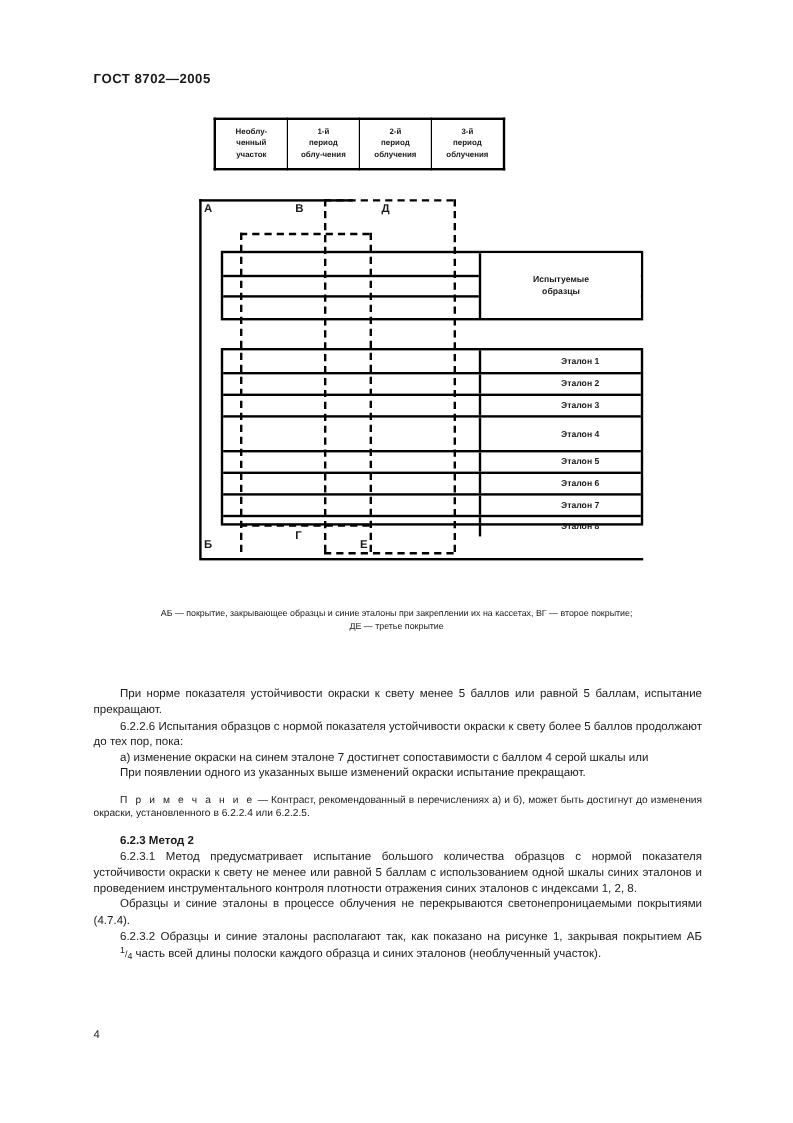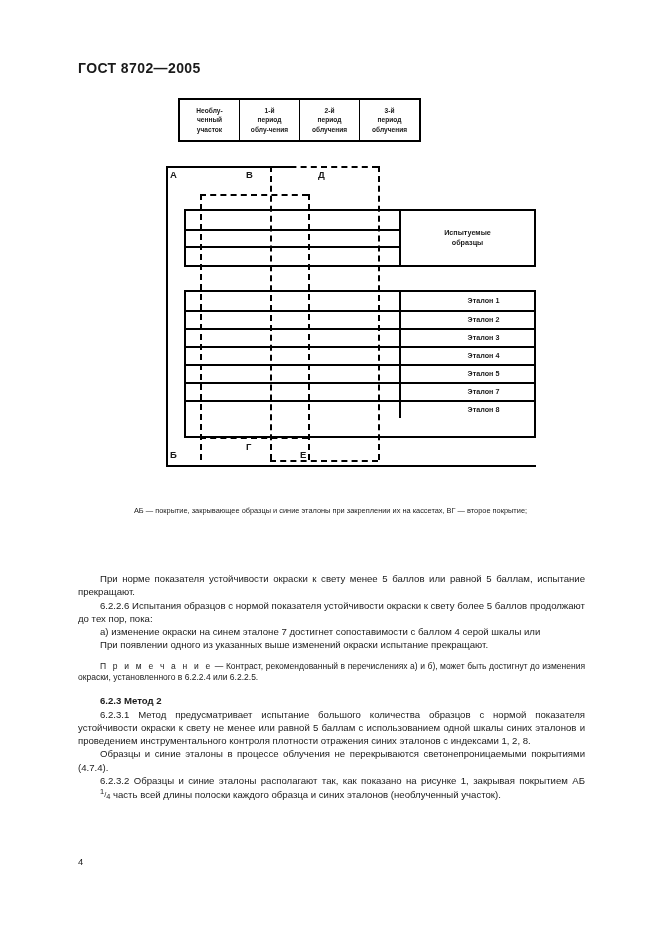--- a/index.html
+++ b/index.html
@@ -17,21 +17,21 @@
     height: 936px;
     background: #ffffff;
     overflow: hidden;
   }
 
   
   .doc-header {
     position: absolute;
     left: 78px;
     top: 60px;
-    font-size: 14px;
+    font-size: 11px;
     font-weight: bold;
     letter-spacing: 0.4px;
   }
 
   
   .period-table {
     position: absolute;
     left: 178px;
     top: 98px;
     border-collapse: collapse;
@@ -253,42 +253,47 @@
         <div class="rowlabel">Эталон 1</div>
       </div>
       <div class="grid-row" style="height:18px;">
         <div class="strip" style="width:213px;"></div>
         <div class="rowlabel">Эталон 2</div>
       </div>
       <div class="grid-row" style="height:18px;">
         <div class="strip" style="width:213px;"></div>
         <div class="rowlabel">Эталон 3</div>
       </div>
-      <div class="grid-row" style="height:18px;">
+      <div class="grid-row" style="height:29px;">
         <div class="strip" style="width:213px;"></div>
         <div class="rowlabel">Эталон 4</div>
       </div>
       <div class="grid-row" style="height:18px;">
         <div class="strip" style="width:213px;"></div>
         <div class="rowlabel">Эталон 5</div>
+      </div>
+      <div class="grid-row" style="height:18px;">
+        <div class="strip" style="width:213px;"></div>
+        <div class="rowlabel">Эталон 6</div>
       </div>
       <div class="grid-row" style="height:18px;">
         <div class="strip" style="width:213px;"></div>
         <div class="rowlabel">Эталон 7</div>
       </div>
       <div class="grid-row" style="height:18px;">
         <div class="strip" style="width:213px;"></div>
         <div class="rowlabel">Эталон 8</div>
       </div>
     </div>
 
   </div>
 
   <div class="fig-note">
     <div>АБ — покрытие, закрывающее образцы и синие эталоны при закреплении их на кассетах, ВГ — второе покрытие;</div>
+    <div>ДЕ — третье покрытие</div>
   </div>
 
 
   <div class="body-copy">
     <p class="p-ind">При норме показателя устойчивости окраски к свету менее 5 баллов или равной 5 баллам, испытание прекращают.</p>
     <p class="p-ind">6.2.2.6  Испытания образцов с нормой показателя устойчивости окраски к свету более 5 баллов продолжают до тех пор, пока:</p>
     <p class="p-ind">а)  изменение окраски на синем эталоне 7 достигнет сопоставимости с баллом 4 серой шкалы или</p>
     <p class="p-ind">При появлении одного из указанных выше изменений окраски испытание прекращают.</p>
     <p class="note-para"><span class="note-lead">П р и м е ч а н и е</span><span> — Контраст, рекомендованный в перечислениях а) и б), может быть достигнут до изменения окраски, установленного в 6.2.2.4 или 6.2.2.5.</span></p>
     <p class="sec-head">6.2.3  Метод 2</p>

